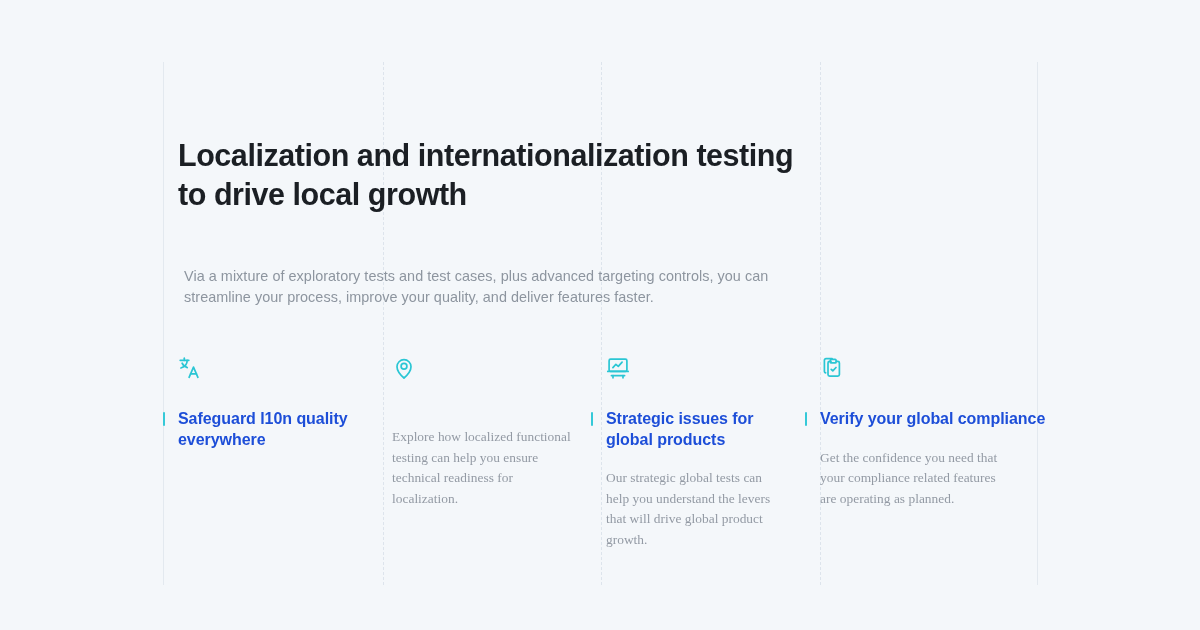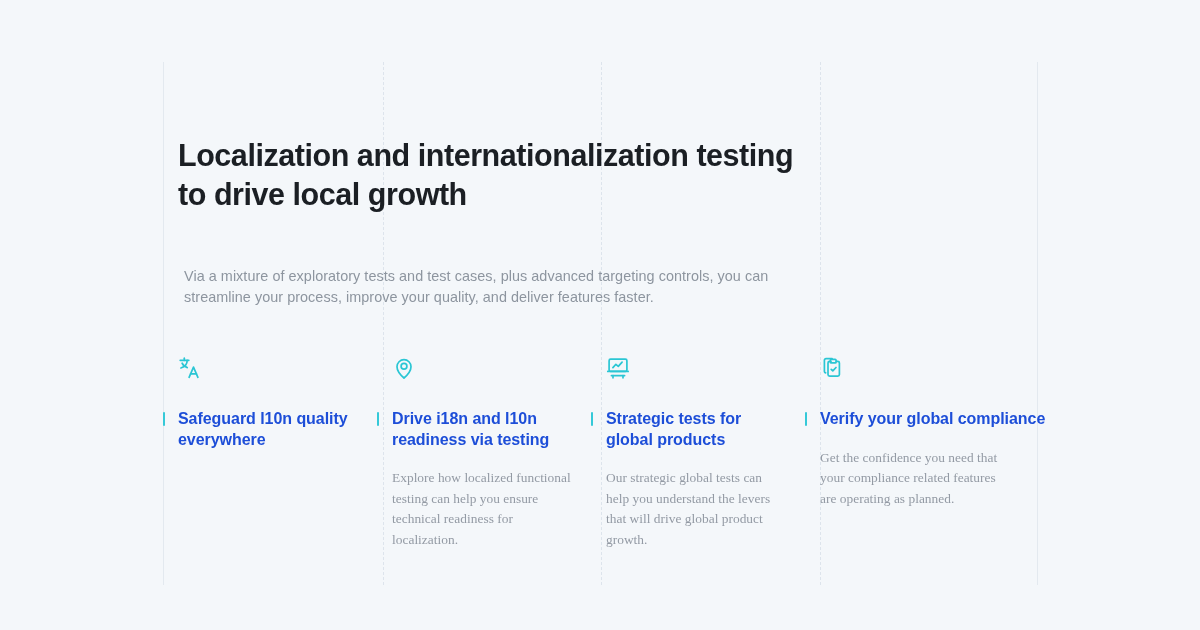--- a/index.html
+++ b/index.html
@@ -163,41 +163,37 @@
         </div>
       </div>
 
       <div class="card">
         <span class="card-icon">
           <svg width="24" height="24" viewBox="0 0 24 24" fill="none" stroke="currentColor" stroke-width="1.7" stroke-linecap="round" stroke-linejoin="round">
             <path d="M12 22s7-6.1 7-11.3A7 7 0 0 0 5 10.7C5 15.9 12 22 12 22z"></path>
             <circle cx="12" cy="10.3" r="2.9"></circle>
           </svg>
         </span>
-        <div class="card-head-row">
-          <span class="accent-bar"></span>
-          <h3 class="card-title">Drive i18n and l10n readiness via testing</h3>
-        </div>
         <p class="card-body">Explore how localized functional testing can help you ensure technical readiness for localization.</p>
       </div>
 
       <div class="card">
         <span class="card-icon">
           <svg width="24" height="24" viewBox="0 0 24 24" fill="none" stroke="currentColor" stroke-width="1.7" stroke-linecap="round" stroke-linejoin="round">
             <rect x="3.1" y="3.2" width="17.8" height="12.2" rx="1.5"></rect>
             <path d="M1.8 15.4h20.4"></path>
             <path d="M7 19.6v2.2"></path>
             <path d="M17 19.6v2.2"></path>
             <path d="M5.4 19.6h13.2"></path>
             <path d="M6.9 11.6l3-3.3 2.4 2 3.8-4.1"></path>
           </svg>
         </span>
         <div class="card-head-row">
           <span class="accent-bar"></span>
-          <h3 class="card-title">Strategic tests for global products</h3>
+          <h3 class="card-title">Strategic issues for global products</h3>
         </div>
         <p class="card-body">Our strategic global tests can help you understand the levers that will drive global product growth.</p>
       </div>
 
       <div class="card wide-title">
         <span class="card-icon">
           <svg width="24" height="24" viewBox="0 0 24 24" fill="none" stroke="currentColor" stroke-width="1.7" stroke-linecap="round" stroke-linejoin="round">
             <path d="M16.4 5.4h1.4a1.6 1.6 0 0 1 1.6 1.6v11.6a1.6 1.6 0 0 1-1.6 1.6H9.6A1.6 1.6 0 0 1 8 18.6V7a1.6 1.6 0 0 1 1.6-1.6H11"></path>
             <path d="M11.3 3.4h3.8a1 1 0 0 1 1 1v1.5a1 1 0 0 1-1 1h-3.8a1 1 0 0 1-1-1V4.4a1 1 0 0 1 1-1z"></path>
             <path d="M5.6 16.9A1.6 1.6 0 0 1 4.4 15.4V4.2a1.6 1.6 0 0 1 1.6-1.6h6.1"></path>

